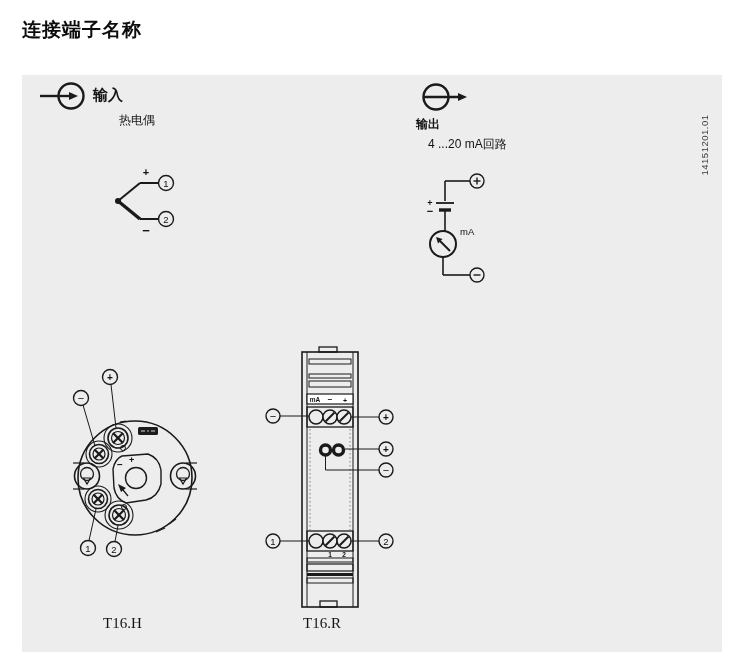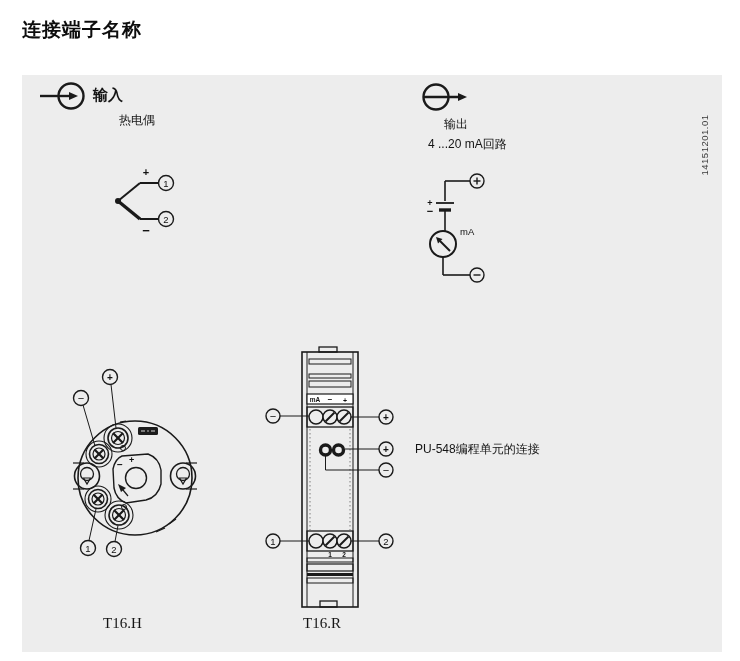--- a/index.html
+++ b/index.html
@@ -64,21 +64,21 @@
     <text x="61" y="62.5" font-size="9.5" text-anchor="middle">2</text>
   </svg>
 
   <svg class="abs" style="left:420px; top:81px;" width="56" height="32">
     <g stroke="#1a1a1a" fill="none" stroke-width="2.4">
       <circle cx="16" cy="16" r="12.5"></circle>
       <line x1="3.5" y1="16" x2="39" y2="16"></line>
     </g>
     <polygon points="47,16 38,12 38,20" fill="#1a1a1a"></polygon>
   </svg>
-  <div class="lbl" style="left:444px; top:116px;">输出</div>
+  <div class="lbl" style="left:416px; top:116px;font-weight:bold;">输出</div>
   <div class="lbl" style="left:428px; top:136px;">4 ...20 mA回路</div>
 
   <svg class="abs" style="left:415px; top:168px;" width="95" height="125">
     <g stroke="#1a1a1a" fill="none" stroke-width="1.6">
       <line x1="30" y1="13" x2="55" y2="13"></line>
       <line x1="30" y1="13" x2="30" y2="33"></line>
       <line x1="21" y1="35" x2="39" y2="35" stroke-width="1.8"></line>
       <line x1="24" y1="42" x2="36" y2="42" stroke-width="3.4"></line>
       <line x1="30" y1="43" x2="30" y2="63"></line>
       <circle cx="28" cy="76" r="13" stroke-width="2"></circle>
@@ -241,15 +241,14 @@
     <text x="131" y="75.5" font-size="10" font-weight="bold" text-anchor="middle">+</text>
     <text x="131" y="107.5" font-size="10" font-weight="bold" text-anchor="middle">+</text>
     <text x="131" y="128.5" font-size="11" text-anchor="middle">−</text>
     <text x="18" y="199.5" font-size="9.5" text-anchor="middle">1</text>
     <text x="131" y="199.5" font-size="9.5" text-anchor="middle">2</text>
     <text x="75" y="211.5" class="tiny" text-anchor="middle">1</text>
     <text x="89" y="211.5" class="tiny" text-anchor="middle">2</text>
   </svg>
   <div class="caption" style="left:303px; top:615px;">T16.R</div>
 
-  <div class="lbl" style="left:415px; top:441px;">PU-548编程单元的连接</div>
 
 </div>
 
 </body></html>

